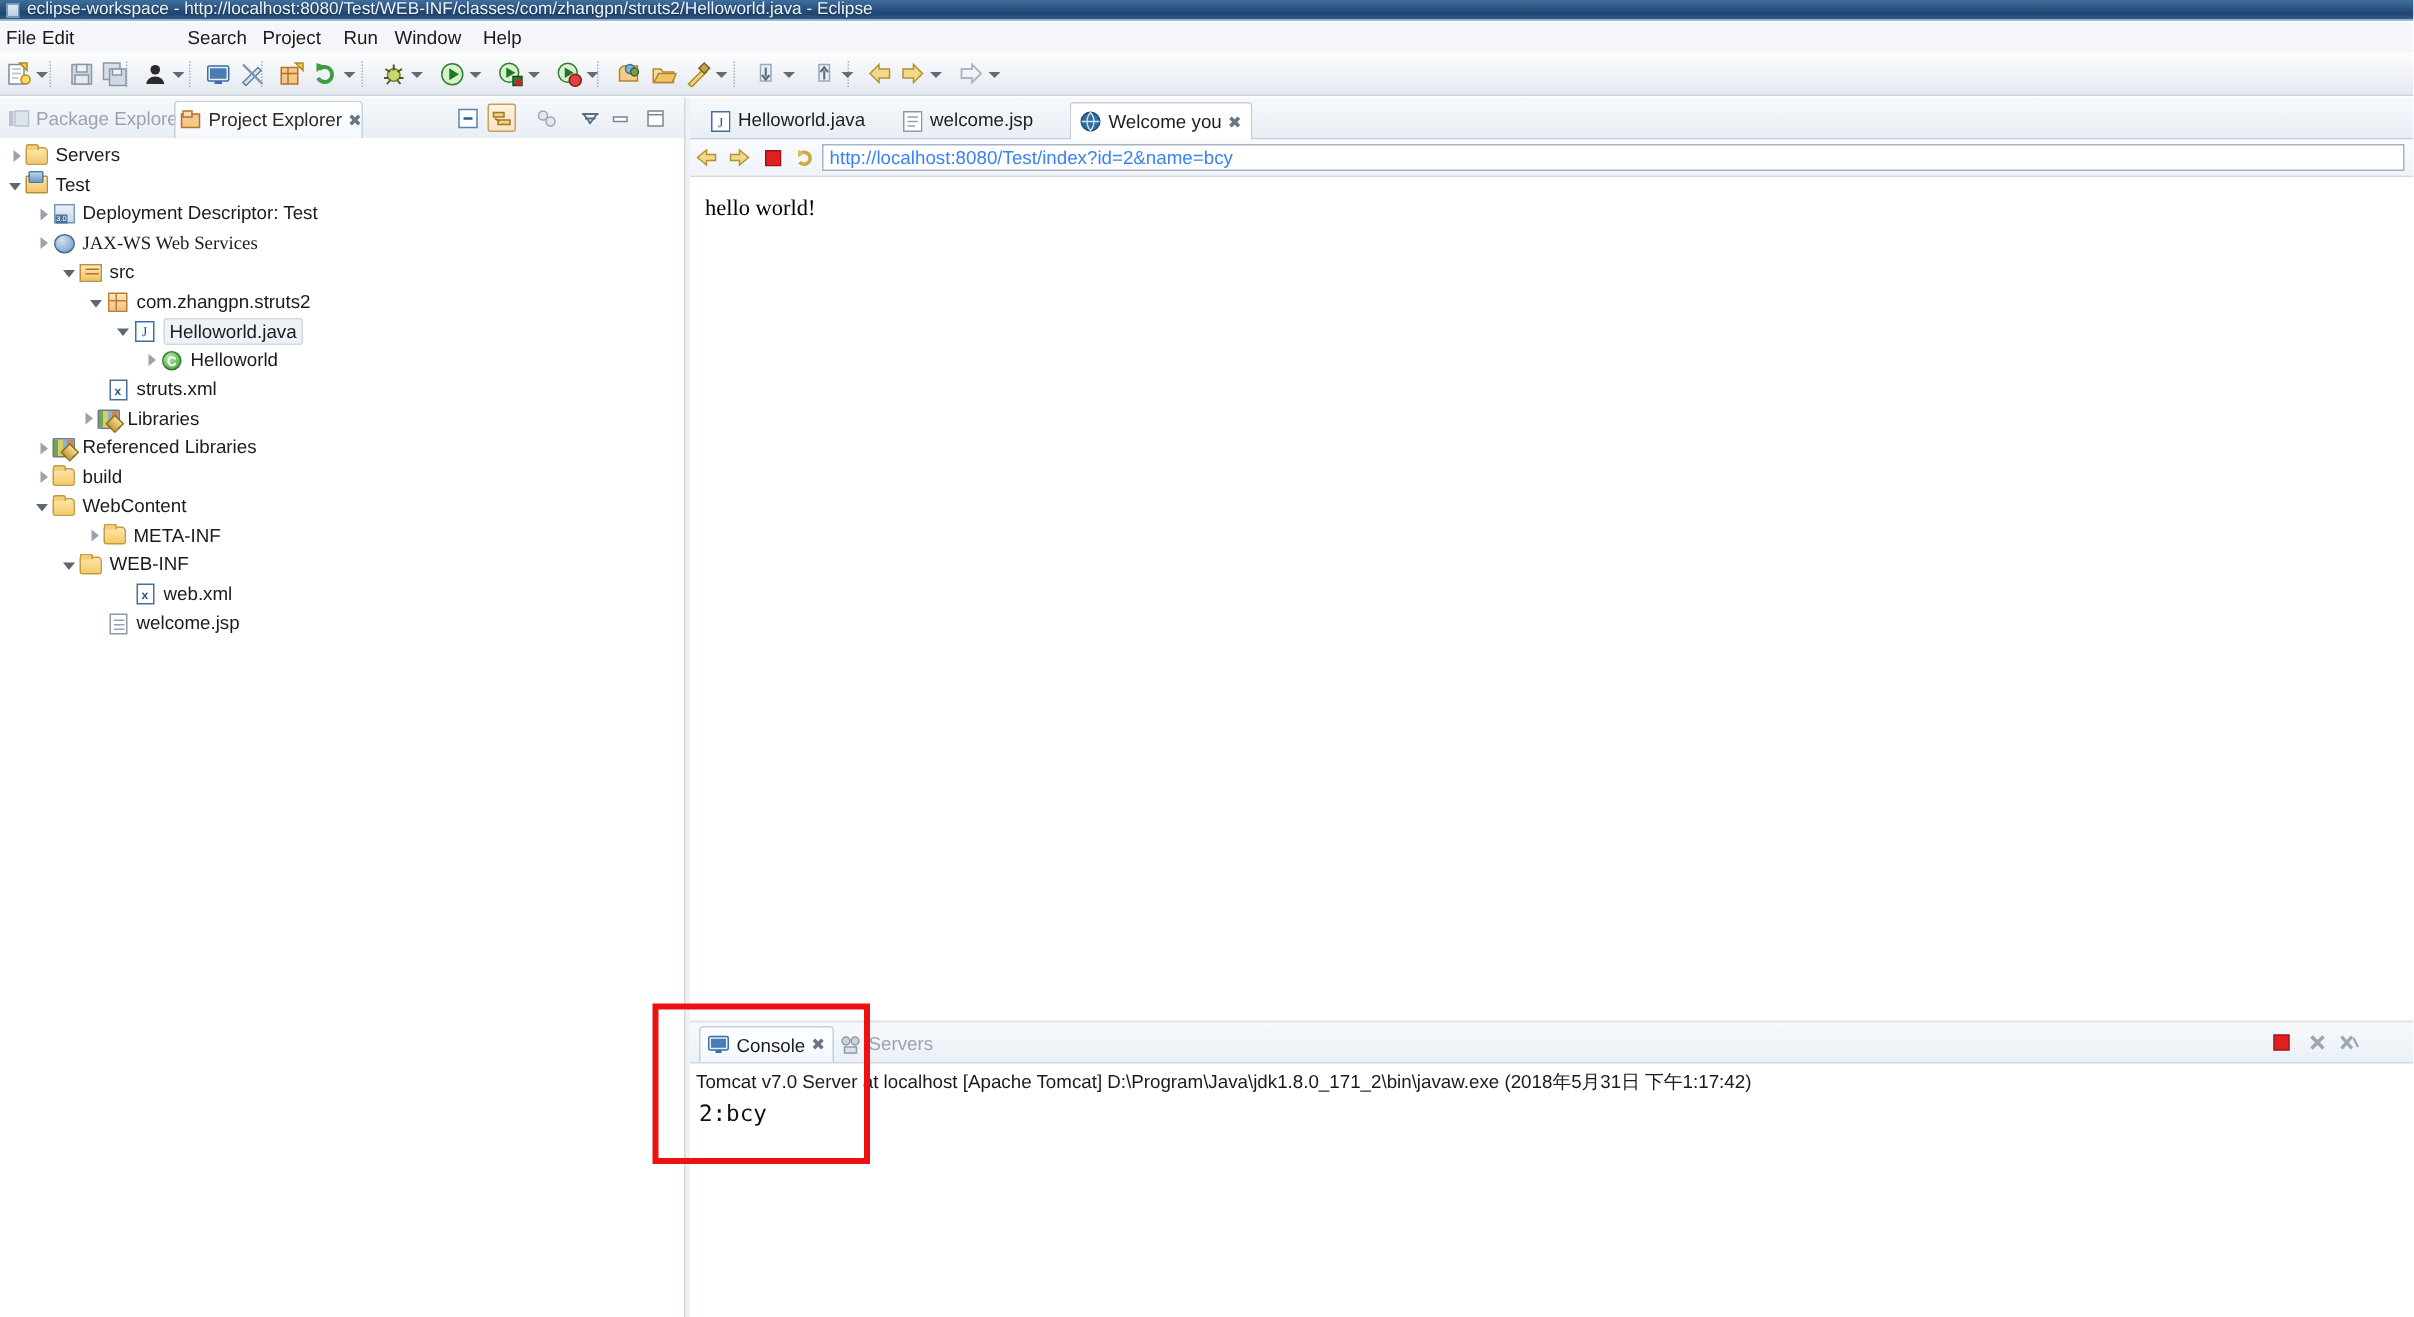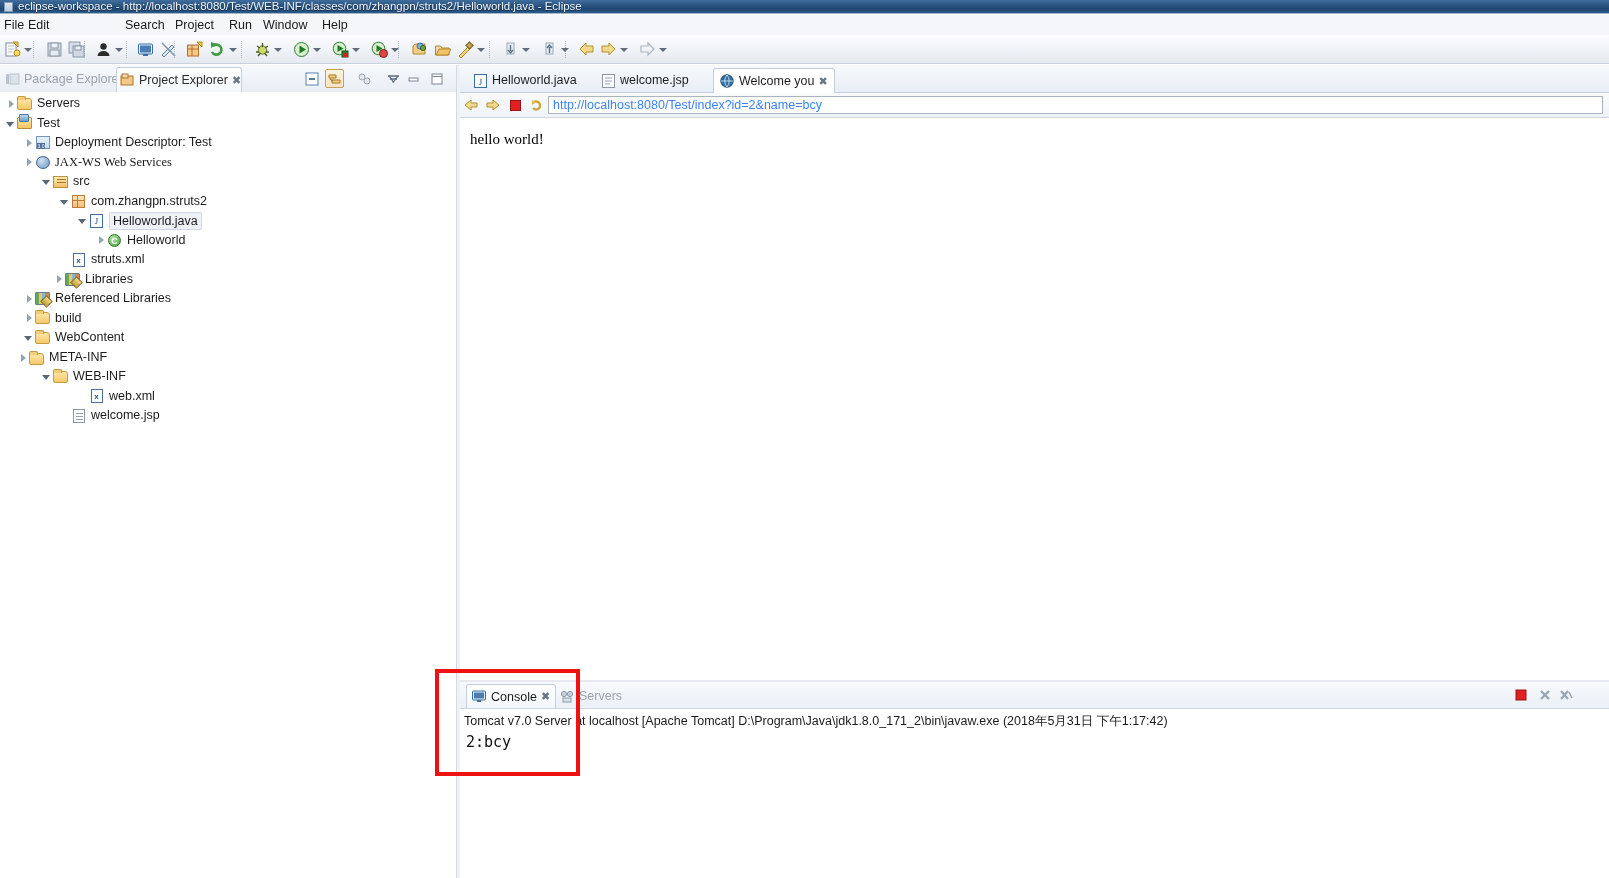--- a/index.html
+++ b/index.html
@@ -839,21 +839,21 @@
           </span>
           <span class="tlabel">build</span>
         </div>
         <div class="tnode" style="padding-left: 22px;">
           <span class="twist expanded"></span>
           <span class="ticon">
             <span class="ic-folder"></span>
           </span>
           <span class="tlabel">WebContent</span>
         </div>
-        <div class="tnode" style="padding-left: 16px; align-items: flex-end;">
+        <div class="tnode" style="padding-left: 56px;">
           <span class="twist collapsed"></span>
           <span class="ticon">
             <span class="ic-folder"></span>
           </span>
           <span class="tlabel">META-INF</span>
         </div>
         <div class="tnode" style="padding-left: 40px;">
           <span class="twist expanded"></span>
           <span class="ticon">
             <span class="ic-folder"></span>

